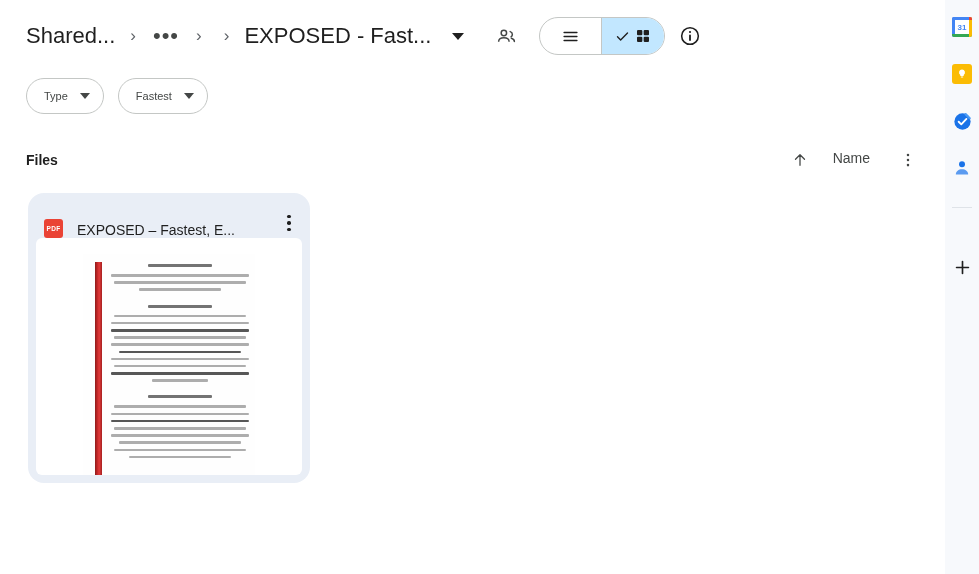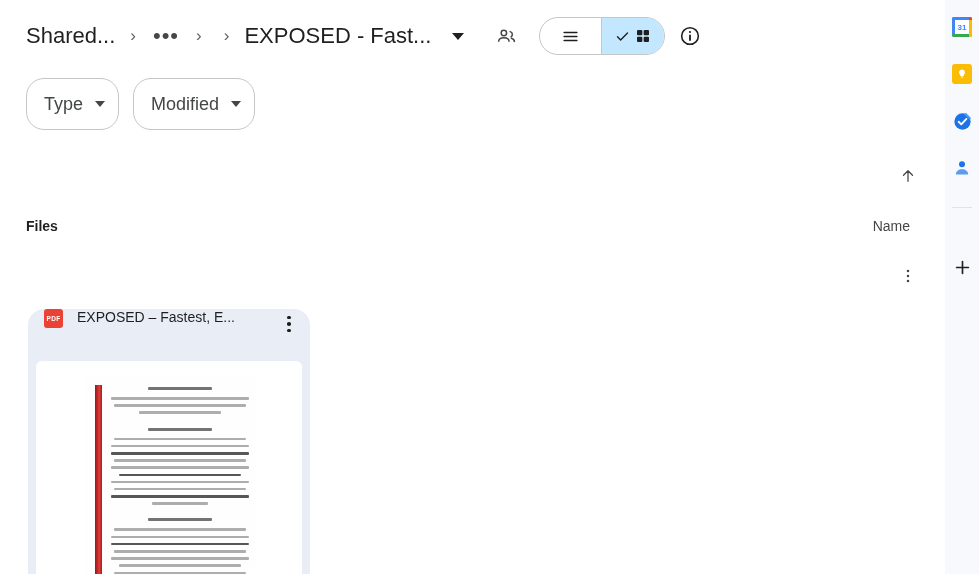--- a/index.html
+++ b/index.html
@@ -84,28 +84,28 @@
   .view-seg.list { border-right: 1px solid #c4c7c5; }
   .view-seg.active { background: #c2e7ff; }
 
   
   .chips {
     display: flex;
     gap: 14px;
     padding: 10px 0 0 26px;
   }
   .chip {
-    height: 52px;
+    height: 36px;
     border: 1px solid #c4c7c5;
     border-radius: 18px;
     display: flex;
     align-items: center;
     padding: 0 13px 0 17px;
     gap: 12px;
-    font-size: 18px;
+    font-size: 11px;
     color: #444746;
     cursor: pointer;
     background: #fff;
   }
   .chip .chip-caret {
     width: 0; height: 0;
     border-left: 5px solid transparent;
     border-right: 5px solid transparent;
     border-top: 6px solid #444746;
   }
@@ -117,23 +117,22 @@
     padding: 27px 18px 0 26px;
   }
   .section-title {
     font-size: 14px;
     color: #1f1f1f;
     font-weight: 700;
   }
   .section-actions {
     margin-left: auto;
     display: flex;
-    align-items: flex-end;
-    gap: 14px;
-    flex-direction: column;
+    align-items: flex-start;
+    gap: 2px;
   }
   .sort-btn {
     display: flex;
     align-items: center;
     gap: 9px;
     height: 34px;
     padding: 0 8px 0 12px;
     border-radius: 17px;
     cursor: pointer;
     font-size: 14px;
@@ -152,24 +151,24 @@
     height: 290px;
     border-radius: 16px;
     background: #e9eef6;
     padding: 0;
     cursor: pointer;
     display: flex;
     flex-direction: column;
     overflow: hidden;
   }
   .card-head {
-    height: 52px;
-    display: flex;
-    align-items: flex-start;
-    padding: 0 6px 16px 16px;
+    height: 45px;
+    display: flex;
+    align-items: flex-end;
+    padding: 0 6px 0 16px;
     gap: 14px;
   }
   .pdf-icon {
     width: 19px; height: 19px;
     background: #ea4335;
     border-radius: 3px;
     display: flex; align-items: center; justify-content: center;
     flex: none;
   }
   .pdf-icon span {
@@ -356,21 +355,21 @@
         </svg>
       </div>
     </div>
 
     <div class="chips">
       <div class="chip">
         <span>Type</span>
         <span class="chip-caret"></span>
       </div>
       <div class="chip">
-        <span>Modified</span>
+        <span>Fastest</span>
         <span class="chip-caret"></span>
       </div>
     </div>
 
     <div class="section-bar">
       <span class="section-title">Files</span>
       <div class="section-actions">
         <div class="icon-btn">
           <svg width="18" height="18" viewBox="0 0 24 24">
             <path d="M12 19V5M12 5l-6 6M12 5l6 6" fill="none" stroke="#444746" stroke-width="1.7" stroke-linecap="round" stroke-linejoin="round"></path>

